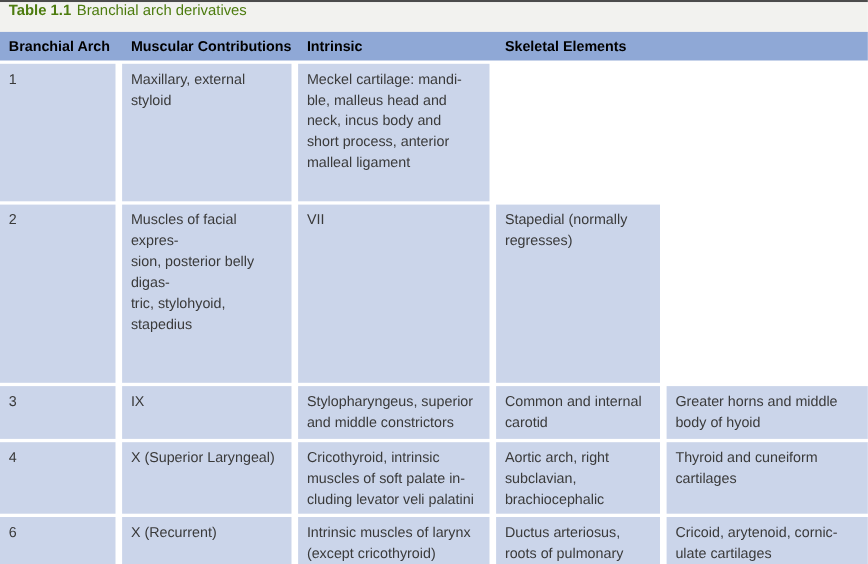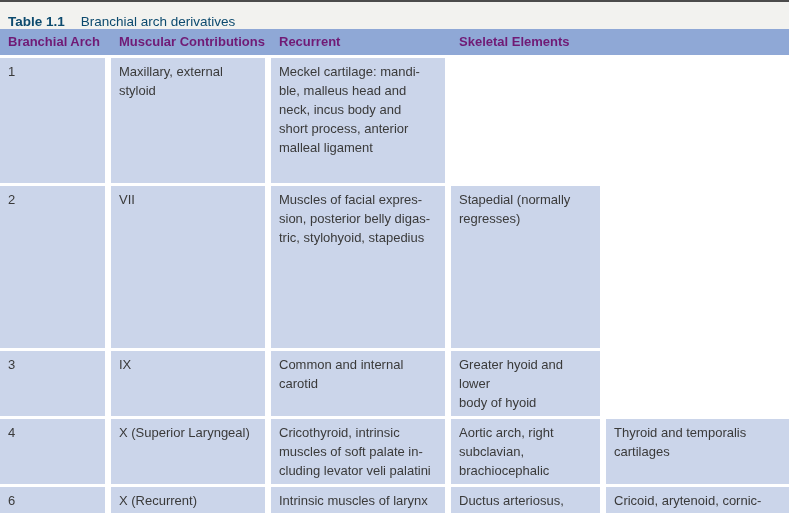--- a/index.html
+++ b/index.html
@@ -11,42 +11,42 @@
     font-family: "Liberation Sans", sans-serif;
   }
   .top-rule {
     height: 2px;
     background: #4c4c4c;
   }
   .title-strip {
     height: 27px;
     background: #f2f2ef;
     display: flex;
-    align-items: flex-end;
+    align-items: flex-start;
     padding-left: 8px;
     font-size: 13.5px;
-    color: #0c4a6e;
+    color: #4d7c0f;
   }
   .title-label { font-weight: bold; }
-  .title-text  { margin-left: 16px; }
+  .title-text  { margin-left: 5px; }
 
   .grid {
     display: grid;
     grid-template-columns: 105px 154px 174px 149px 183px;
     column-gap: 6px;
   }
   .thead {
     background: #8fa8d6;
     height: 26px;
     margin-bottom: 3px;
   }
   .th {
     font-weight: bold;
     font-size: 13px;
-    color: #701a75;
+    color: #000000;
     line-height: 26px;
     padding-left: 8px;
     white-space: nowrap;
     overflow: hidden;
   }
   .trow { margin-bottom: 3px; }
   .trow:nth-child(1) { min-height: 125px; }
   .trow:nth-child(2) { min-height: 162px; }
   .trow:nth-child(3) { min-height: 48px; }
   .trow:nth-child(4) { min-height: 61px; }
@@ -67,62 +67,64 @@
 <div class="top-rule"></div>
 
 <div class="title-strip">
   <span class="title-label">Table 1.1</span>
   <span class="title-text">Branchial arch derivatives</span>
 </div>
 
 <div class="grid thead">
   <div class="th">Branchial Arch</div>
   <div class="th">Muscular Contributions</div>
-  <div class="th">Recurrent</div>
+  <div class="th">Intrinsic</div>
   <div class="th">Skeletal Elements</div>
 </div>
 
 <div class="tbody">
   <div class="grid trow">
     <div class="td">1</div>
     <div class="td">Maxillary, external
 styloid</div>
     <div class="td">Meckel cartilage: mandi-
 ble, malleus head and
 neck, incus body and
 short process, anterior
 malleal ligament</div>
   </div>
   <div class="grid trow">
     <div class="td">2</div>
-    <div class="td">VII</div>
     <div class="td">Muscles of facial expres-
 sion, posterior belly digas-
 tric, stylohyoid, stapedius</div>
+    <div class="td">VII</div>
     <div class="td">Stapedial (normally
 regresses)</div>
   </div>
   <div class="grid trow">
     <div class="td">3</div>
     <div class="td">IX</div>
+    <div class="td">Stylopharyngeus, superior
+and middle constrictors</div>
     <div class="td">Common and internal
 carotid</div>
-    <div class="td">Greater hyoid and lower
+    <div class="td">Greater horns and middle
 body of hyoid</div>
   </div>
   <div class="grid trow">
     <div class="td">4</div>
     <div class="td">X (Superior Laryngeal)</div>
     <div class="td">Cricothyroid, intrinsic
 muscles of soft palate in-
 cluding levator veli palatini</div>
     <div class="td">Aortic arch, right
 subclavian,
 brachiocephalic</div>
-    <div class="td">Thyroid and temporalis
+    <div class="td">Thyroid and cuneiform
 cartilages</div>
   </div>
   <div class="grid trow">
     <div class="td">6</div>
     <div class="td">X (Recurrent)</div>
     <div class="td">Intrinsic muscles of larynx
 (except cricothyroid)</div>
     <div class="td">Ductus arteriosus,
 roots of pulmonary</div>
     <div class="td">Cricoid, arytenoid, cornic-

